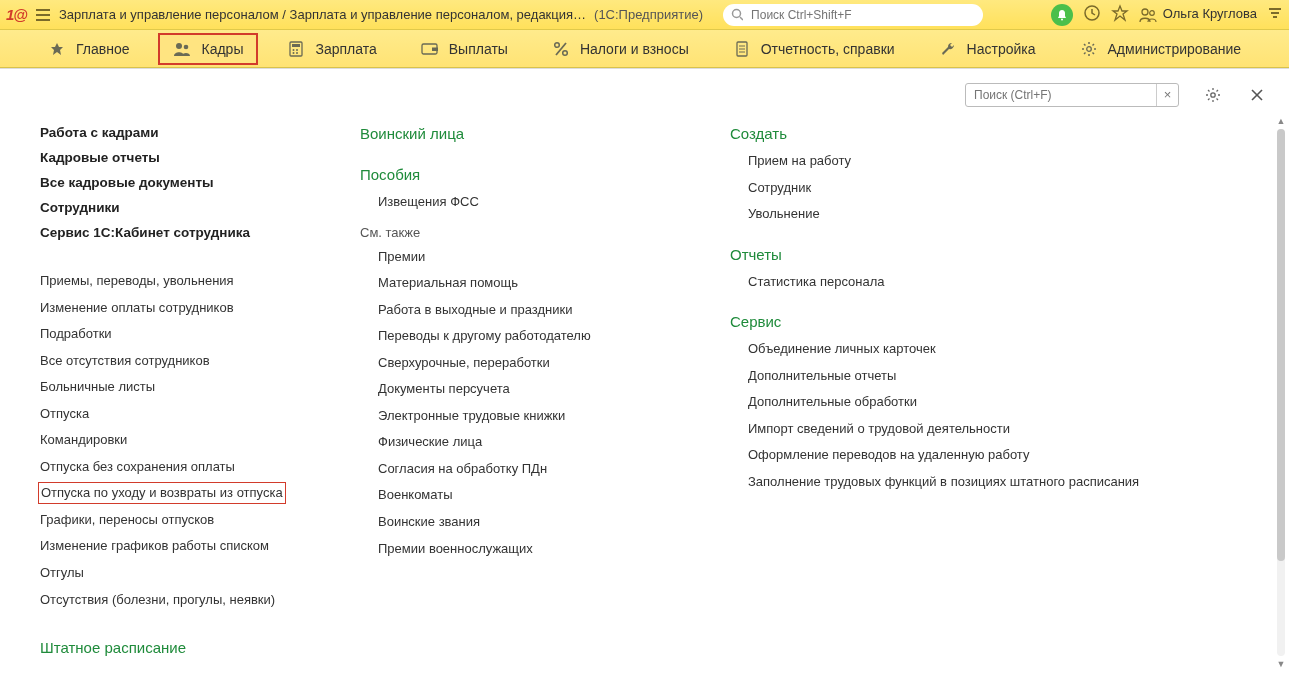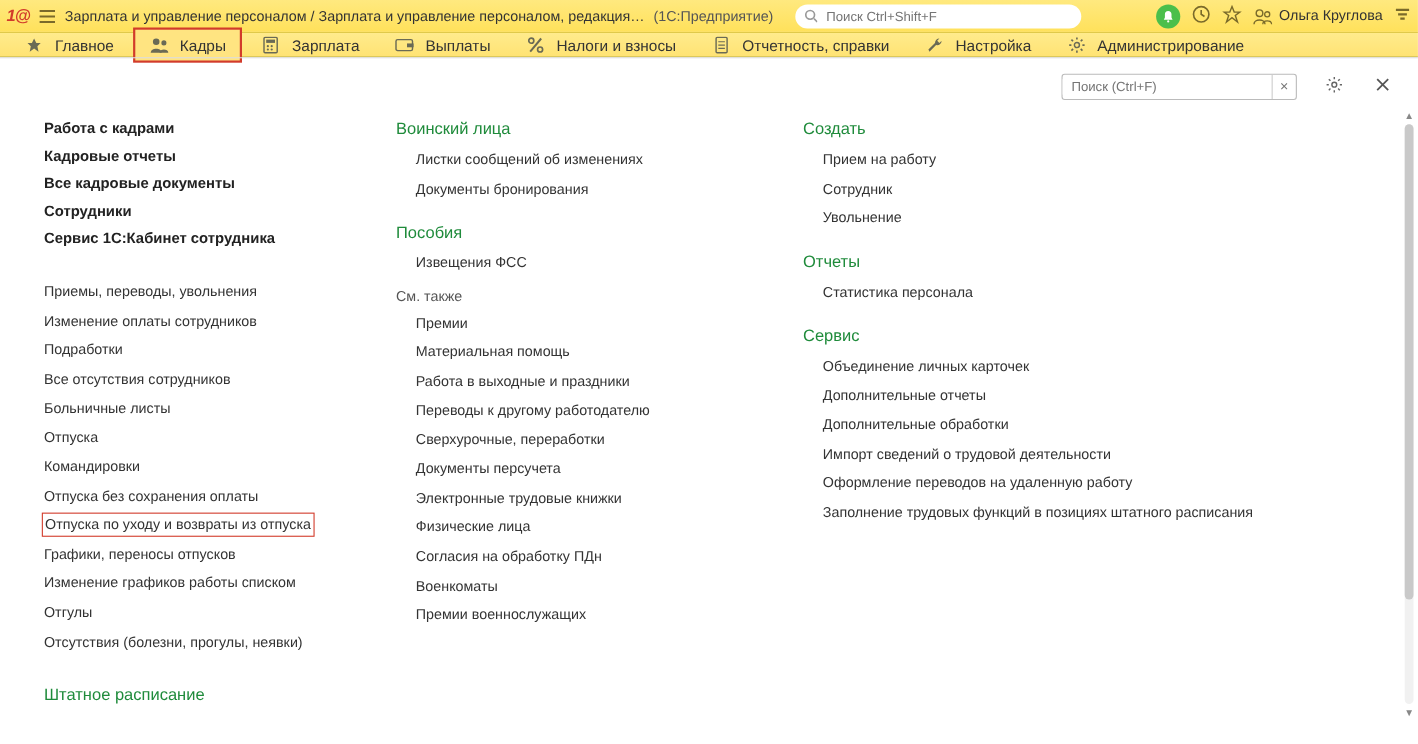--- a/index.html
+++ b/index.html
@@ -59,25 +59,26 @@
     gap:10px;
   }
   .bell-badge {
     width:22px;height:22px;border-radius:50%;
     background:#4bbf4b;display:flex;align-items:center;justify-content:center;
   }
   .user-chip { display:flex;align-items:flex-start;gap:6px;color:#333; }
   .menubar {
     display:flex;
     align-items:center;
-    height:22px;
+    height:38px;
     background: linear-gradient(#ffeb8c, #ffe374);
     padding: 0 8px;
-    gap: 4px;
+    gap: 16px;
     border-bottom:1px solid #d9c24b;
+    justify-content:center;
   }
   .menu-item {
     display:flex;
     align-items:center;
     gap:10px;
     padding: 6px 14px;
     color:#333;
     cursor:pointer;
     font-size:14px;
   }
@@ -91,20 +92,21 @@
   }
   .content-wrap {
     position:relative;
     height: calc(676px - 30px - 38px);
     border-top:1px solid #ddd;
   }
   .toolbar-right {
     position:absolute;
     top:14px; right:22px;
     display:flex;
+    align-items:center;
     gap:24px;
   }
   .search-box {
     display:flex;align-items:center;
     border:1px solid #bbb;border-radius:3px;
     height:24px;
   }
   .search-box input {
     border:none;outline:none;padding:0 8px;font-size:12px;width:190px;color:#777;
   }
@@ -376,41 +378,38 @@
           <span class="bold-link">Сервис 1С:Кабинет сотрудника</span>
         </div>
       <div class="spacer"></div>
       <div id="col1-links"><span class="link-item">Приемы, переводы, увольнения</span><span class="link-item">Изменение оплаты сотрудников</span><span class="link-item">Подработки</span><span class="link-item">Все отсутствия сотрудников</span><span class="link-item">Больничные листы</span><span class="link-item">Отпуска</span><span class="link-item">Командировки</span><span class="link-item">Отпуска без сохранения оплаты</span><span class="link-item boxed">Отпуска по уходу и возвраты из отпуска</span><br><span class="link-item">Графики, переносы отпусков</span><span class="link-item">Изменение графиков работы списком</span><span class="link-item">Отгулы</span><span class="link-item">Отсутствия (болезни, прогулы, неявки)</span></div>
       <div class="spacer"></div>
       <div class="section-head">Штатное расписание</div>
     </div>
 
     <div class="col col2">
       <div class="section-head">Воинский лица</div>
-      <div id="c2g1">
-          <span class="link-item indent">Листки сообщений об изменениях</span>
-          <span class="link-item indent">Документы бронирования</span>
-        </div>
       <div style="height:14px"></div>
       <div class="section-head">Пособия</div>
       <div id="c2g2">
           <span class="link-item indent">Извещения ФСС</span>
         </div>
       <div class="sub-head">См. также</div>
       <div id="c2sub">
           <span class="link-item indent">Премии</span>
           <span class="link-item indent">Материальная помощь</span>
           <span class="link-item indent">Работа в выходные и праздники</span>
           <span class="link-item indent">Переводы к другому работодателю</span>
           <span class="link-item indent">Сверхурочные, переработки</span>
           <span class="link-item indent">Документы персучета</span>
           <span class="link-item indent">Электронные трудовые книжки</span>
           <span class="link-item indent">Физические лица</span>
           <span class="link-item indent">Согласия на обработку ПДн</span>
           <span class="link-item indent">Военкоматы</span>
+          <span class="link-item indent">Воинские звания</span>
           <span class="link-item indent">Премии военнослужащих</span>
         </div>
     </div>
 
     <div class="col col3">
       <div class="section-head">Создать</div>
       <div id="c3g1">
           <span class="link-item indent">Прием на работу</span>
           <span class="link-item indent">Сотрудник</span>
           <span class="link-item indent">Увольнение</span>

